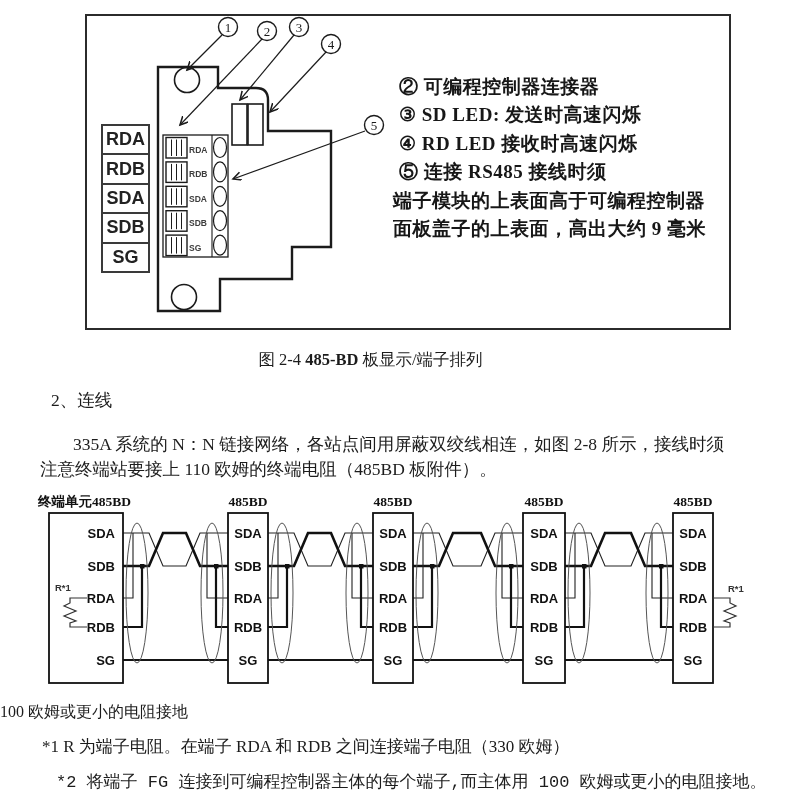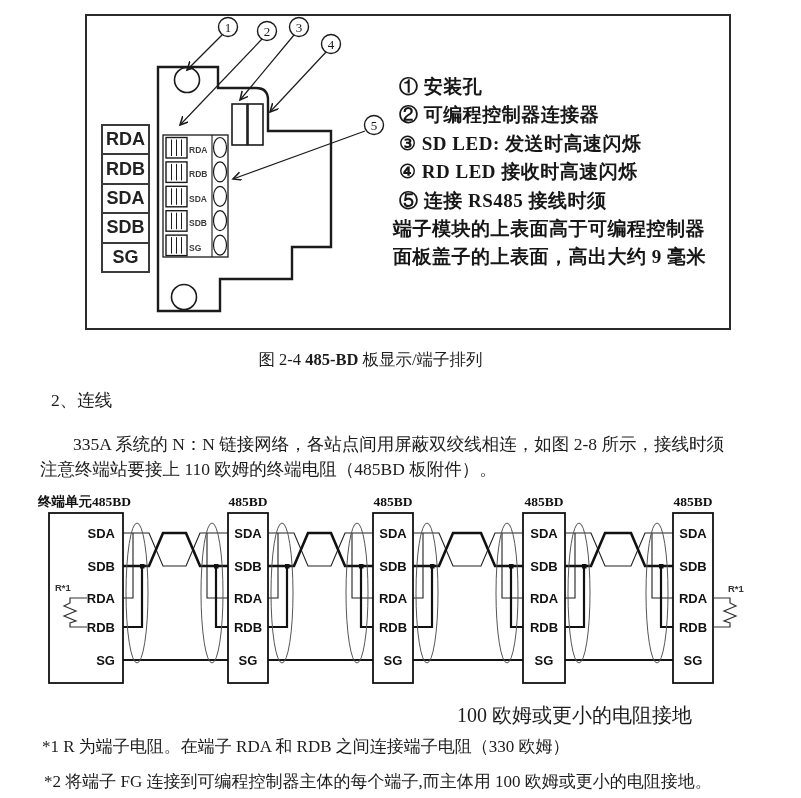--- a/index.html
+++ b/index.html
@@ -29,23 +29,23 @@
     letter-spacing:0.5px;
   }
   .note-a{padding-left:6px;}
   .note-b{padding-left:0;}
   
   .caption1{position:absolute;left:0;top:349px;width:741px;text-align:center;font-size:16.5px;color:#1c1c1c;}
   .caption1 b{font-weight:bold;}
   .sec-heading{position:absolute;left:51px;top:388px;font-size:17.5px;color:#1c1c1c;}
   .para-l1{position:absolute;left:73px;top:424px;font-size:17.5px;color:#1c1c1c;white-space:nowrap;margin-top:8px;}
   .para-l2{position:absolute;left:40px;top:457px;font-size:17.5px;color:#1c1c1c;white-space:nowrap;}
-  .caption2{position:absolute;left:0;top:702px;width:692px;text-align:right;font-size:20px;color:#1c1c1c;}
+  .caption2{position:absolute;left:0;top:702px;width:692px;text-align:left;font-size:16px;color:#1c1c1c;}
   .footnote1{position:absolute;left:42px;top:735px;font-size:17px;color:#1c1c1c;white-space:nowrap;}
-  .footnote2{position:absolute;left:44px;top:770px;font-size:17px;color:#1c1c1c;white-space:nowrap;}
+  .footnote2{position:absolute;left:56px;top:770px;font-size:17px;color:#1c1c1c;white-space:nowrap;font-family:Liberation Mono, monospace;}
   
   .fig2-svg{position:absolute;left:30px;top:490px;}
   .t-sans{font-family:"Liberation Sans","DejaVu Sans",sans-serif;font-weight:bold;}
   .t-serif{font-family:"Liberation Serif","DejaVu Serif",serif;font-weight:bold;}
 </style>
 </head>
 <body>
 
 <div class="page">
 
@@ -141,21 +141,20 @@
 
     <div class="legend">
       <div class="legend-cell">RDA</div>
       <div class="legend-cell">RDB</div>
       <div class="legend-cell">SDA</div>
       <div class="legend-cell">SDB</div>
       <div class="legend-cell">SG</div>
     </div>
 
     <div class="notes">
-      <div class="note-a">① 安装孔</div>
       <div class="note-a">② 可编程控制器连接器</div>
       <div class="note-a">③ SD LED: 发送时高速闪烁</div>
       <div class="note-a">④ RD LED 接收时高速闪烁</div>
       <div class="note-a">⑤ 连接 RS485 接线时须</div>
       <div class="note-b">端子模块的上表面高于可编程控制器</div>
       <div class="note-b">面板盖子的上表面，高出大约 9 毫米</div>
     </div>
   </div>
 
   <div class="caption1">

